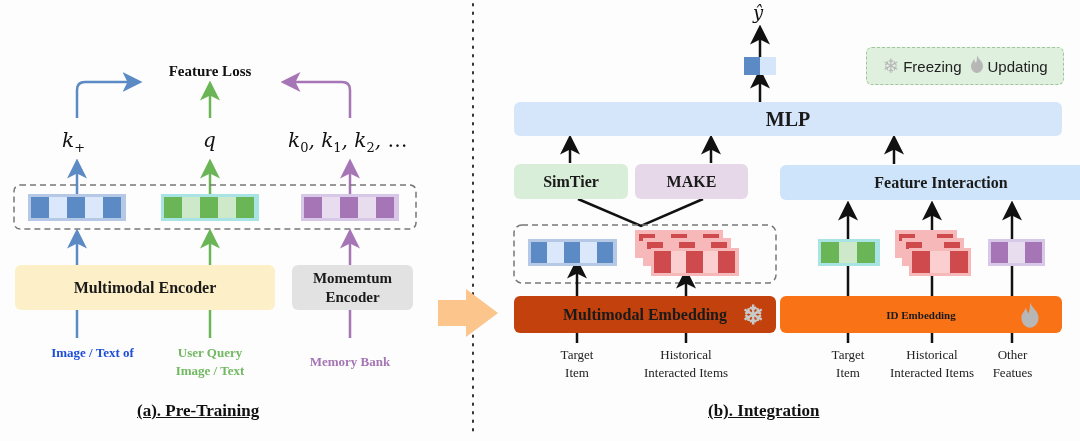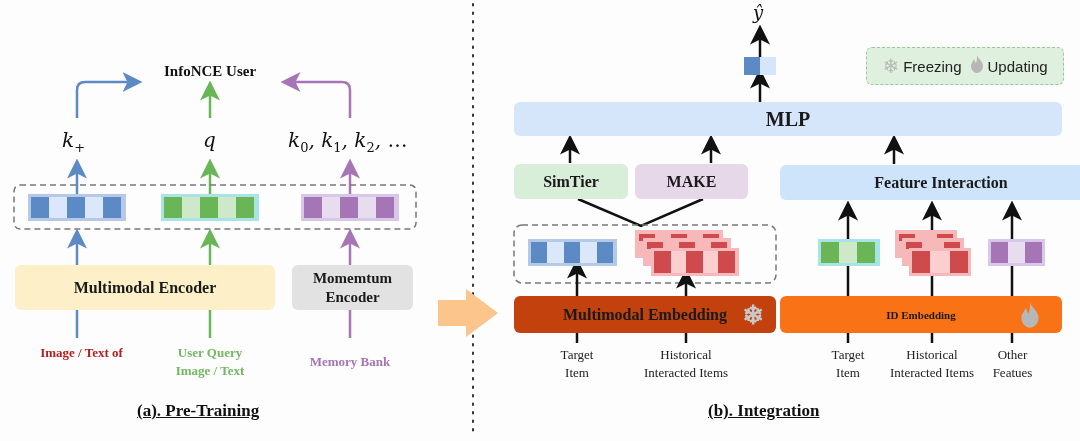--- a/index.html
+++ b/index.html
@@ -76,21 +76,21 @@
   <path d="M932,296 L932,208" stroke="#111" stroke-width="2.5" marker-end="url(#ak)"></path>
   <path d="M1012,296 L1012,208" stroke="#111" stroke-width="2.5" marker-end="url(#ak)"></path>
 
   <path d="M848,333 L848,343" stroke="#111" stroke-width="2.5"></path>
   <path d="M932,333 L932,343" stroke="#111" stroke-width="2.5"></path>
   <path d="M1012,333 L1012,343" stroke="#111" stroke-width="2.5"></path>
 
   <path d="M438,300 L466,300 L466,289 L498,313 L466,337 L466,326 L438,326 Z" fill="#fbc58c"></path>
 </svg>
 
-<div class="lbl" style="left:130px;top:62px;width:160px;font-size:15px;color:#111;">InfoNCE User</div>
+<div class="lbl" style="left:130px;top:62px;width:160px;font-size:15px;color:#111;">Feature Loss</div>
 
 <div class="math" style="left:62px;top:128px;"><span>k</span><sub>+</sub></div>
 <div class="math" style="left:203px;top:128px;">q</div>
 <div class="math" style="left:288px;top:128px;"><span>k</span><sub>0</sub>, <span>k</span><sub>1</sub>, <span>k</span><sub>2</sub>, <span style="font-style:normal">…</span></div>
 
 <div class="vec" style="left:28px;top:194px;width:98px;height:27px;background:#b5c9e6;">
   <span style="width:18px;background:#5b8ac4"></span>
     <span style="width:18px;background:#dbe8fb"></span>
     <span style="width:18px;background:#5b8ac4"></span>
     <span style="width:18px;background:#dbe8fb"></span>
@@ -110,21 +110,21 @@
     <span style="width:18px;background:#e8dcef"></span>
     <span style="width:18px;background:#a675b5"></span>
 </div>
 
 <div class="box" style="left:15px;top:265px;width:260px;height:45px;background:#fdf0c8;font-size:16px;">Multimodal Encoder</div>
 <div class="box" style="left:292px;top:265px;width:121px;height:45px;background:#e2e2e2;font-size:15px;flex-direction:column;line-height:19px;">
   <span>Momemtum</span>
     <span>Encoder</span>
 </div>
 
-<div class="lbl" style="left:14px;top:344px;width:135px;color:#b91c1c;font-size:13px;">
+<div class="lbl" style="left:25px;top:344px;width:135px;color:#1d4ed8;font-size:13px;">
   <div>Image / Text of</div>
 </div>
 <div class="lbl" style="left:160px;top:344px;width:100px;color:#72b862;font-size:13px;">
   <div>User Query</div>
     <div>Image / Text</div>
 </div>
 <div class="lbl" style="left:295px;top:353px;width:110px;color:#a675b5;font-size:13px;">Memory Bank</div>
 
 <div class="caption" style="left:137px;top:401px;">(a). Pre-Training</div>
 

